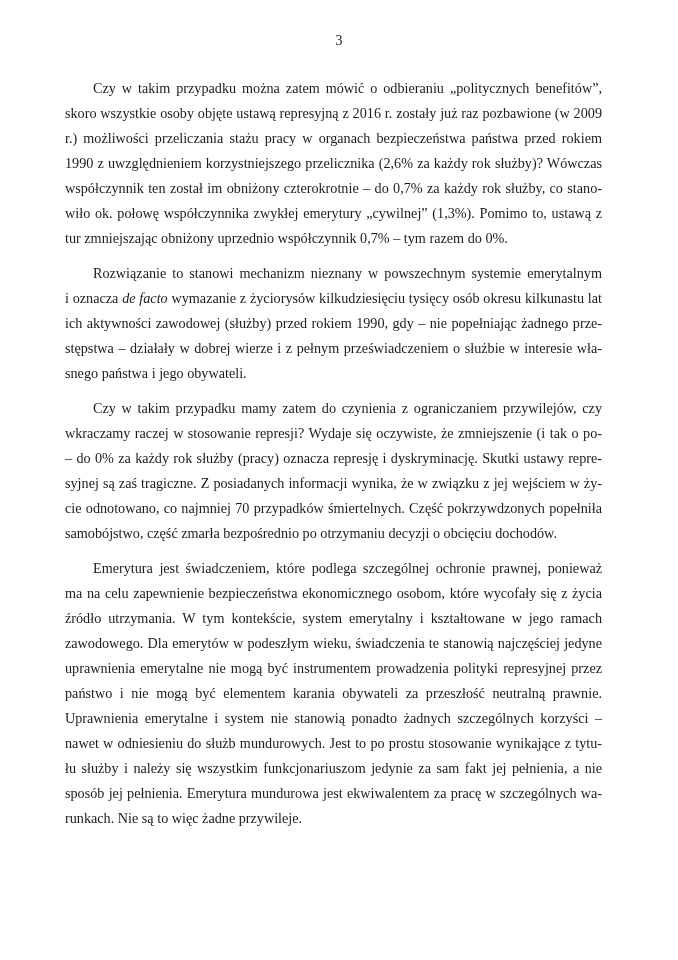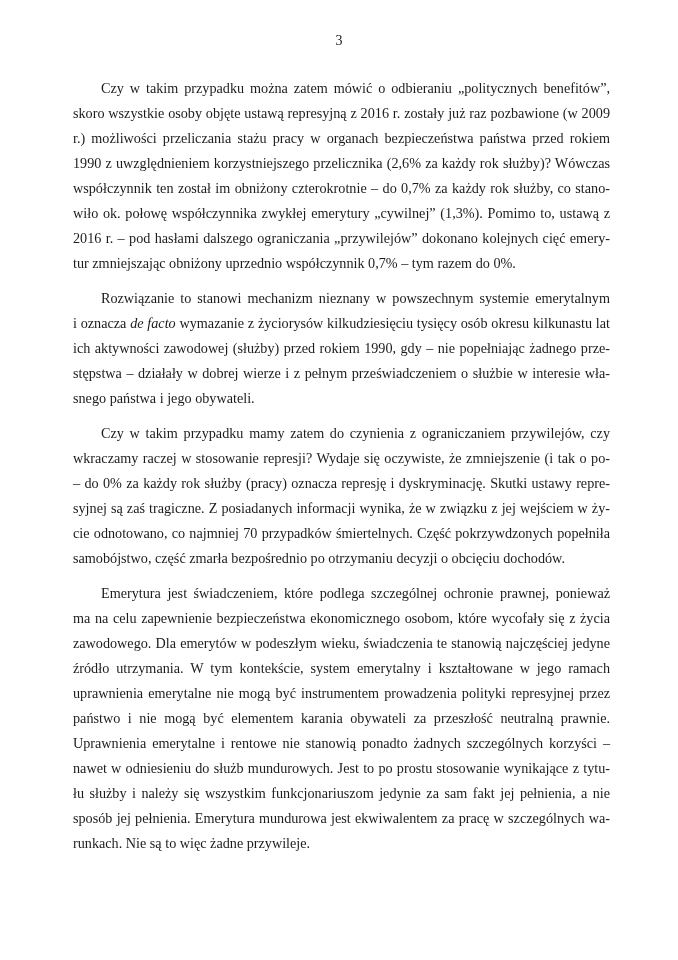--- a/index.html
+++ b/index.html
@@ -22,21 +22,21 @@
     left: 0;
     width: 678px;
     text-align: center;
     font-size: 14px;
     line-height: 20px;
     color: #1b1b1b;
   }
   .content {
     position: absolute;
     top: 76px;
-    left: 73px;
+    left: 65px;
     width: 537px;
   }
   .para {
     margin: 0 0 10px 0;
     padding: 0;
     font-size: 14.2px;
     line-height: 25px;
   }
   .line {
     display: block;
@@ -59,45 +59,44 @@
 <div class="page">
   <div class="page-number">3</div>
   <div class="content">
       <p class="para">
         <span class="line first">Czy w takim przypadku można zatem mówić o odbieraniu „politycznych benefitów”,</span>
         <span class="line">skoro wszystkie osoby objęte ustawą represyjną z 2016 r. zostały już raz pozbawione (w 2009</span>
         <span class="line">r.) możliwości przeliczania stażu pracy w organach bezpieczeństwa państwa przed rokiem</span>
         <span class="line">1990 z uwzględnieniem korzystniejszego przelicznika (2,6% za każdy rok służby)? Wówczas</span>
         <span class="line">współczynnik ten został im obniżony czterokrotnie – do 0,7% za każdy rok służby, co stano-</span>
         <span class="line">wiło ok. połowę współczynnika zwykłej emerytury „cywilnej” (1,3%). Pomimo to, ustawą z</span>
-        <span class="line">2016 r. – pod hasłami dalszego ograniczania „przywilejów” dokonano kolejnych cięć emery-</span>
         <span class="line last">tur zmniejszając obniżony uprzednio współczynnik 0,7% – tym razem do 0%.</span>
       </p>
       <p class="para">
         <span class="line first">Rozwiązanie to stanowi mechanizm nieznany w powszechnym systemie emerytalnym</span>
         <span class="line">i oznacza <i>de facto</i> wymazanie z życiorysów kilkudziesięciu tysięcy osób okresu kilkunastu lat</span>
         <span class="line">ich aktywności zawodowej (służby) przed rokiem 1990, gdy – nie popełniając żadnego prze-</span>
         <span class="line">stępstwa – działały w dobrej wierze i z pełnym przeświadczeniem o służbie w interesie wła-</span>
         <span class="line last">snego państwa i jego obywateli.</span>
       </p>
       <p class="para">
         <span class="line first">Czy w takim przypadku mamy zatem do czynienia z ograniczaniem przywilejów, czy</span>
         <span class="line">wkraczamy raczej w stosowanie represji? Wydaje się oczywiste, że zmniejszenie (i tak o po-</span>
         <span class="line">– do 0% za każdy rok służby (pracy) oznacza represję i dyskryminację. Skutki ustawy repre-</span>
         <span class="line">syjnej są zaś tragiczne. Z posiadanych informacji wynika, że w związku z jej wejściem w ży-</span>
         <span class="line">cie odnotowano, co najmniej 70 przypadków śmiertelnych. Część pokrzywdzonych popełniła</span>
         <span class="line last">samobójstwo, część zmarła bezpośrednio po otrzymaniu decyzji o obcięciu dochodów.</span>
       </p>
       <p class="para">
         <span class="line first">Emerytura jest świadczeniem, które podlega szczególnej ochronie prawnej, ponieważ</span>
         <span class="line">ma na celu zapewnienie bezpieczeństwa ekonomicznego osobom, które wycofały się z życia</span>
+        <span class="line">źródło utrzymania. W tym kontekście, system emerytalny i kształtowane w jego ramach</span>
         <span class="line">zawodowego. Dla emerytów w podeszłym wieku, świadczenia te stanowią najczęściej jedyne</span>
-        <span class="line">źródło utrzymania. W tym kontekście, system emerytalny i kształtowane w jego ramach</span>
         <span class="line">uprawnienia emerytalne nie mogą być instrumentem prowadzenia polityki represyjnej przez</span>
         <span class="line">państwo i nie mogą być elementem karania obywateli za przeszłość neutralną prawnie.</span>
-        <span class="line">Uprawnienia emerytalne i rentowe nie stanowią ponadto żadnych szczególnych korzyści –</span>
+        <span class="line">Uprawnienia emerytalne i system nie stanowią ponadto żadnych szczególnych korzyści –</span>
         <span class="line">nawet w odniesieniu do służb mundurowych. Jest to po prostu stosowanie wynikające z tytu-</span>
         <span class="line">łu służby i należy się wszystkim funkcjonariuszom jedynie za sam fakt jej pełnienia, a nie</span>
         <span class="line">sposób jej pełnienia. Emerytura mundurowa jest ekwiwalentem za pracę w szczególnych wa-</span>
         <span class="line last">runkach. Nie są to więc żadne przywileje.</span>
       </p>
     </div>
 </div>
 
 </body></html>

